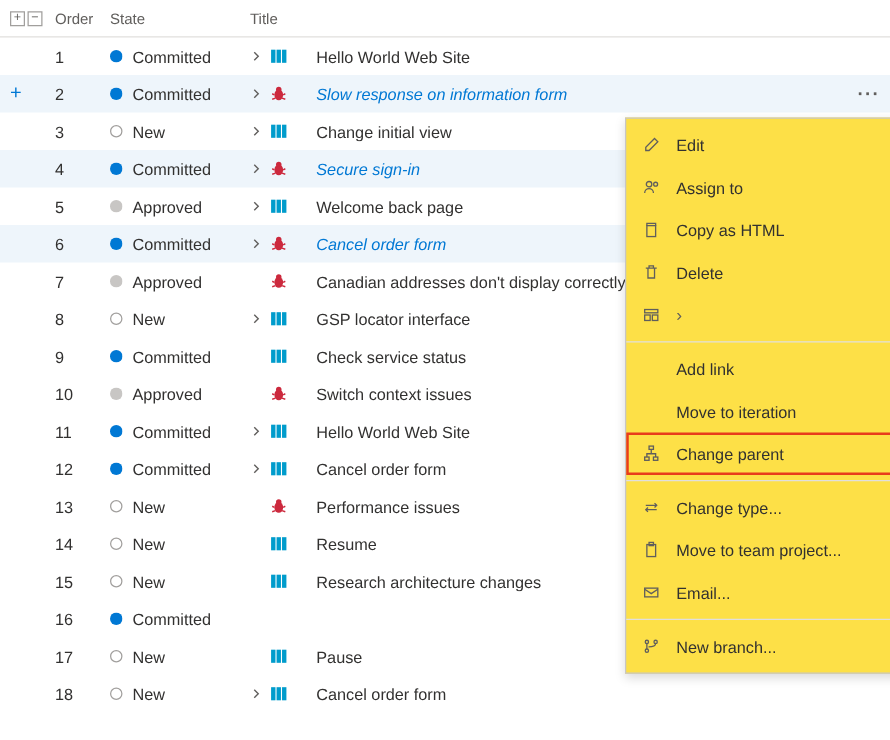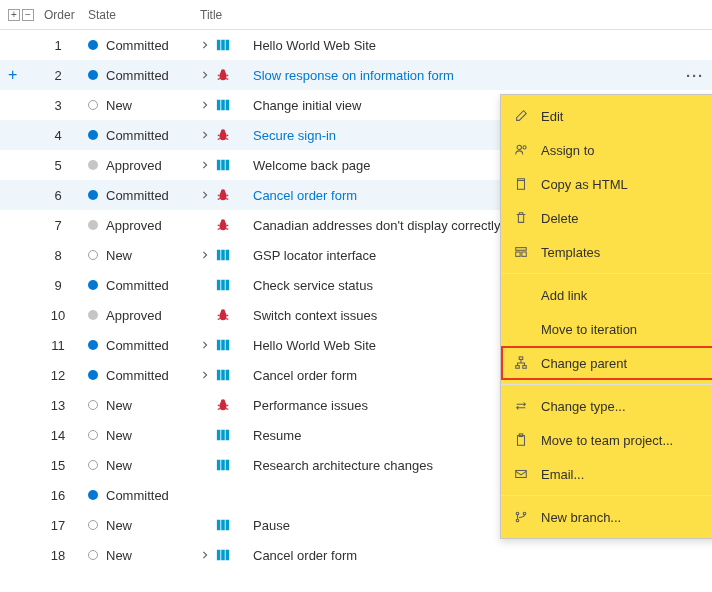--- a/index.html
+++ b/index.html
@@ -19,41 +19,41 @@
   align-items: center;
   height: 30px;
   border-bottom: 0;
 }
 .header-row {
   border-bottom: 1px solid #e1dfdd;
   color: #605e5c;
   font-size: 12px;
 }
 .col-expand { width: 44px; display: flex; align-items: center; padding-left: 8px; gap: 2px; }
-.col-order { width: 40px; text-align: center; padding-right: 12px; }
+.col-order { width: 40px; text-align: left; padding-right: 12px; }
 .col-state { width: 112px; display: flex; align-items: center; gap: 8px; padding-left: 4px;}
 .col-title { flex: 1; display: flex; align-items: center; gap: 6px; padding-left: 4px; white-space: nowrap; overflow: hidden; }
 .col-actions { width: 34px; display:flex; align-items:center; justify-content:center; }
 .data-row.selected { background: #eef5fb; }
 .state-dot {
   width: 10px; height: 10px; border-radius: 50%;
   border: 1px solid transparent;
   flex-shrink: 0;
 }
 .state-committed { background: #0078d4; }
 .state-new { background: #fff; border: 1px solid #a19f9d; }
 .state-approved { background: #c8c6c4; }
 .chevron {
   width: 10px; height: 10px;
   display: inline-flex; align-items:center; justify-content:center;
   color: #605e5c; flex-shrink:0;
 }
 .type-icon { width: 14px; height: 14px; flex-shrink:0; display:inline-flex; }
 .title-text { color: #323130; margin-left: 17px; }
-.title-text.link { color: #0078d4; }
+.title-text.link { color: #0078d4; font-style: italic; }
 .more-dots { color: #605e5c; font-weight:bold; letter-spacing:1px; cursor:pointer; font-size:15px;}
 .add-icon { color: #0078d4; font-size: 16px; font-weight:300; }
 .exp-icon {
   width:12px; height:12px; border:1px solid #a19f9d;
   display:flex; align-items:center; justify-content:center;
   font-size:10px; line-height:1; color:#605e5c;
 }
 
 
 .context-menu {
@@ -556,21 +556,20 @@
     <span class="menu-label">Delete</span>
   </div>
   <div class="menu-item">
     <span class="menu-icon">
         <svg viewBox="0 0 16 16" width="14" height="14" fill="none" stroke="currentColor" stroke-width="1.2">
           <rect x="2" y="3" width="12" height="3"></rect>
           <rect x="2" y="8" width="5" height="5"></rect>
           <rect x="9" y="8" width="5" height="5"></rect>
         </svg>
       </span>
-    <span class="menu-label">Templates</span>
     <span class="menu-arrow">›</span>
   </div>
   <div class="menu-sep"></div>
   <div class="menu-item no-icon">
     <span class="menu-icon"></span>
     <span class="menu-label">Add link</span>
     <span class="menu-arrow">›</span>
   </div>
   <div class="menu-item no-icon">
     <span class="menu-icon"></span>

